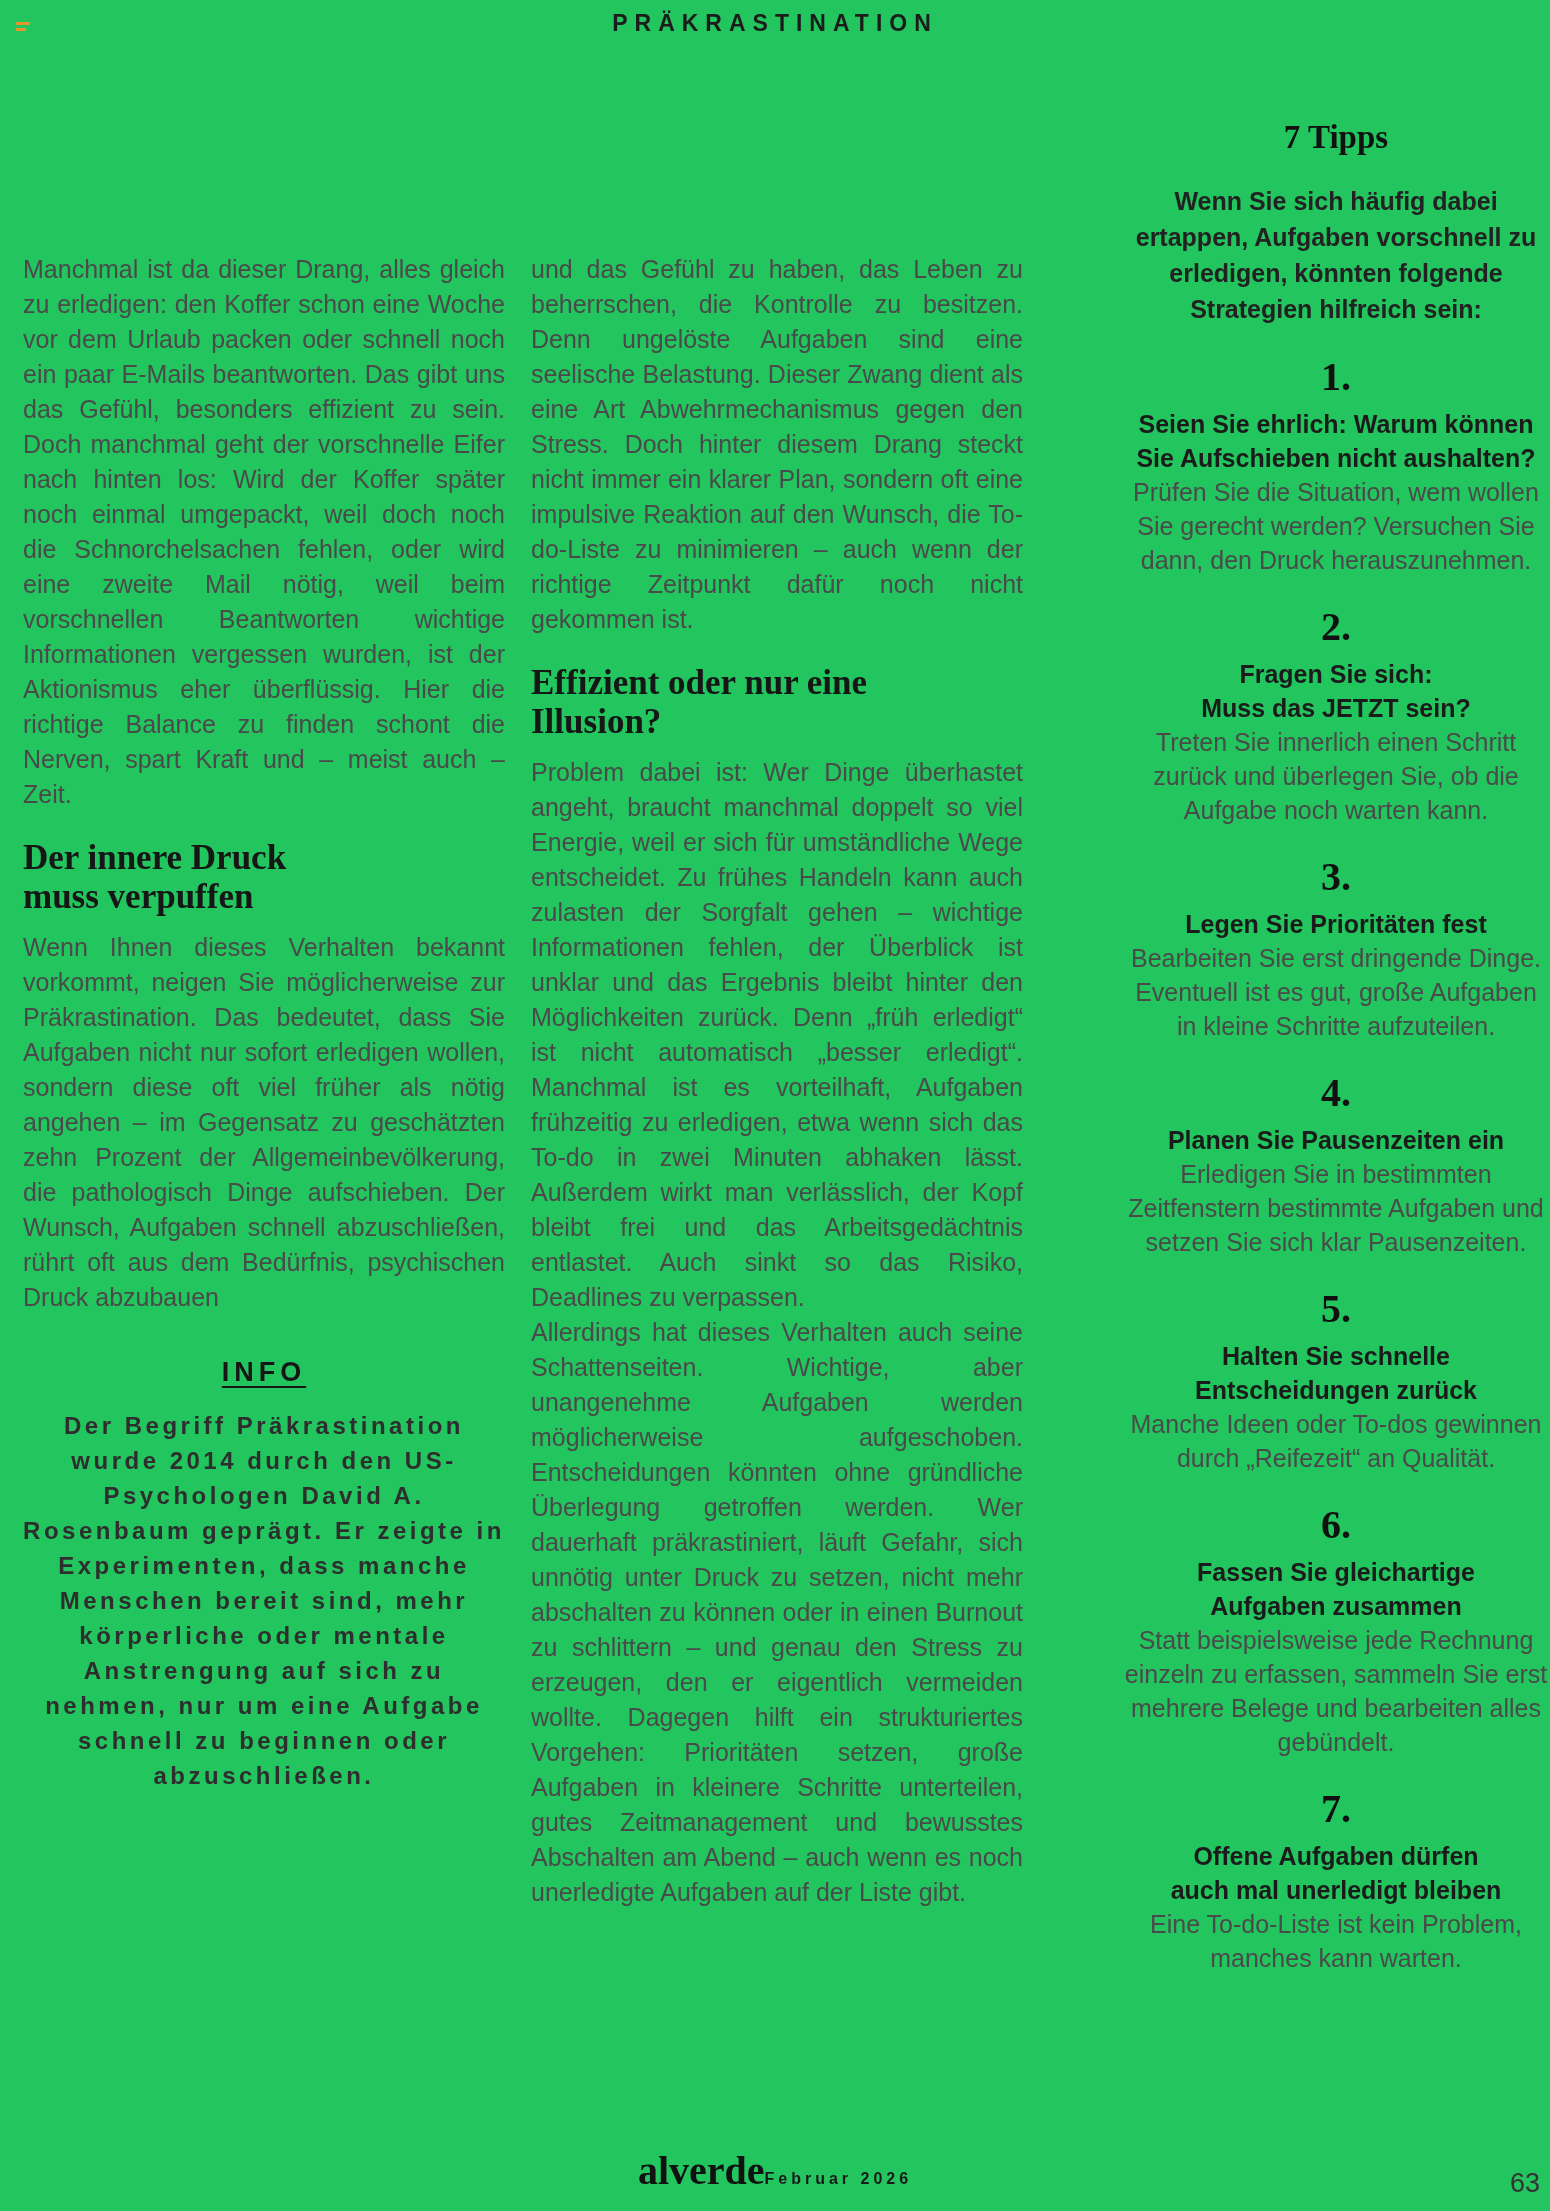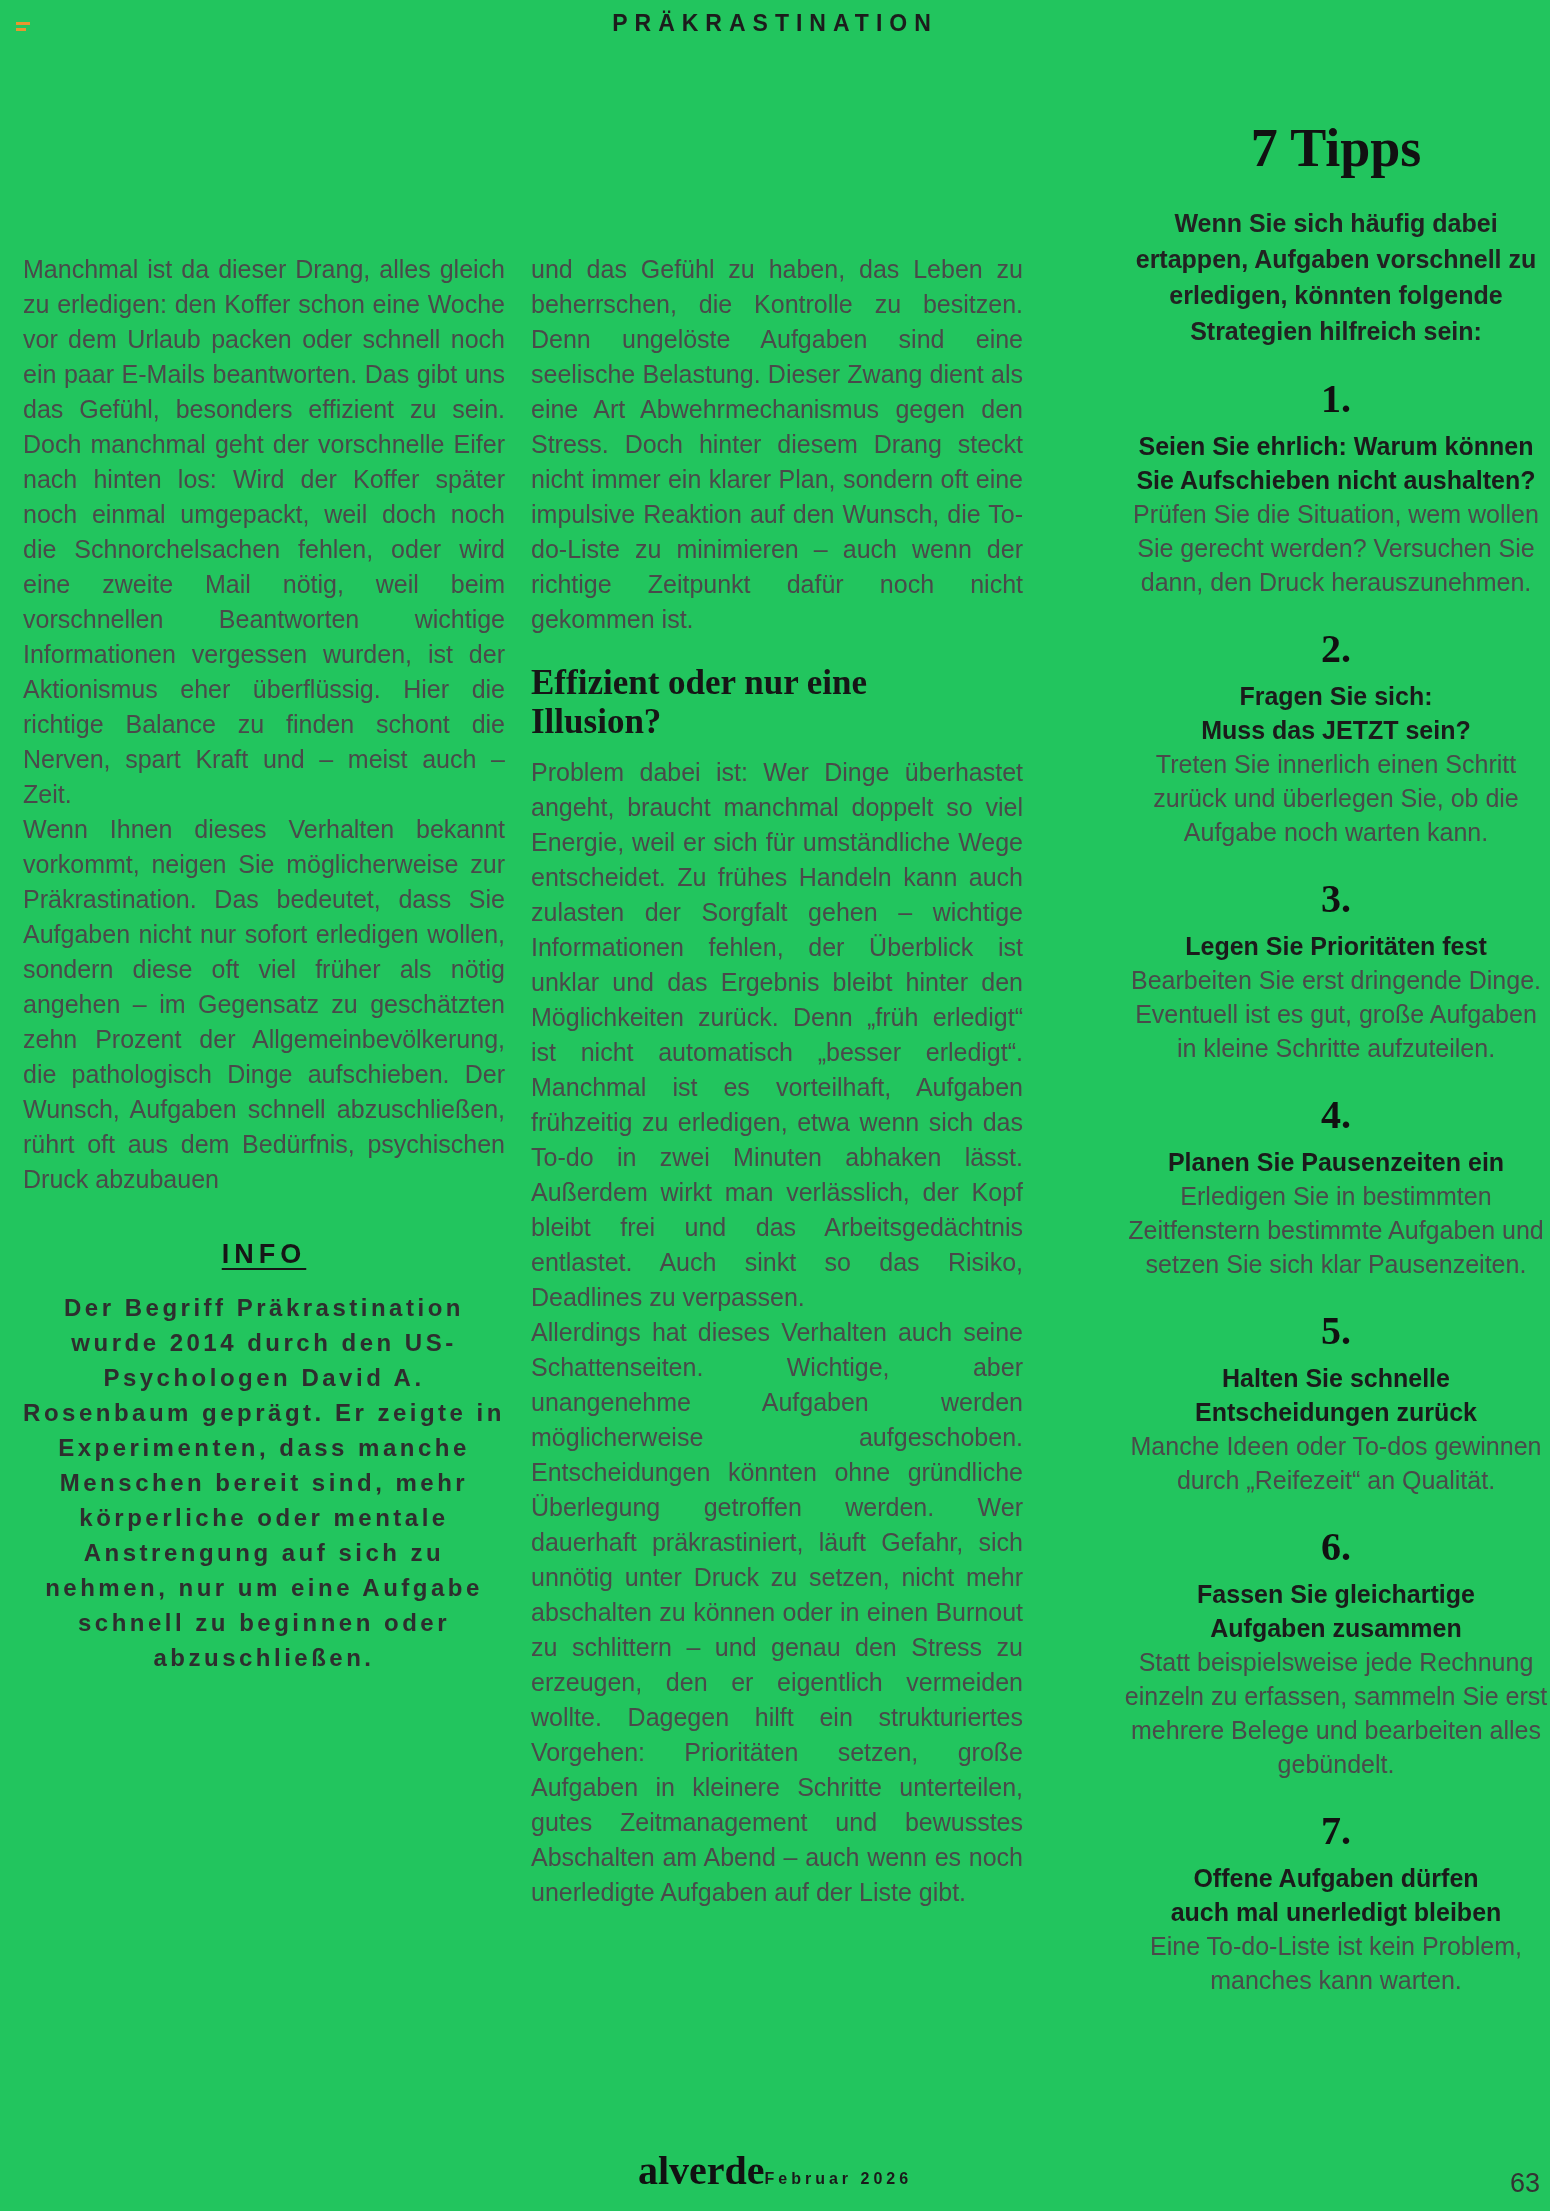--- a/index.html
+++ b/index.html
@@ -65,21 +65,21 @@
   .info-text {
     font-size:24px; line-height:35px;
     font-weight:700;
     letter-spacing:3.5px;
     color:#2e2e2e;
   }
 
   
   .tips-title {
     font-family:"Liberation Serif", serif;
-    font-size:54px; line-height:1.05;
+    font-size:33px; line-height:1.05;
     font-weight:700; color:#111111;
   }
   .tips-subtitle {
     font-family:"Liberation Serif", serif;
     font-size:30px; line-height:1.2;
     font-weight:700; color:#111111;
     margin-top:2px;
   }
   .tips-intro {
     margin-top:28px;
@@ -126,20 +126,22 @@
 <div class="page">
 
   <span class="corner-icon">
       <i></i>
       <i></i>
     </span>
   <div class="masthead">PRÄKRASTINATION</div>
 
   <div class="col col1">
     <p class="body">Manchmal ist da dieser Drang, alles gleich zu erledigen: den Koffer schon eine Woche vor dem Urlaub packen oder schnell noch ein paar E-Mails beantworten. Das gibt uns das Gefühl, besonders effizient zu sein. Doch manchmal geht der vorschnelle Eifer nach hinten los: Wird der Koffer später noch einmal umgepackt, weil doch noch die Schnorchelsachen fehlen, oder wird eine zweite Mail nötig, weil beim vorschnellen Beantworten wichtige Informationen vergessen wurden, ist der Aktionismus eher überflüssig. Hier die richtige Balance zu finden schont die Nerven, spart Kraft und – meist auch – Zeit.</p>
+    <h2 class="serif-heading">Der innere Druck
+muss verpuffen</h2>
     <p class="body">Wenn Ihnen dieses Verhalten bekannt vorkommt, neigen Sie möglicherweise zur Präkrastination. Das bedeutet, dass Sie Aufgaben nicht nur sofort erledigen wollen, sondern diese oft viel früher als nötig angehen – im Gegensatz zu geschätzten zehn Prozent der Allgemeinbevölkerung, die pathologisch Dinge aufschieben. Der Wunsch, Aufgaben schnell abzuschließen, rührt oft aus dem Bedürfnis, psychischen Druck abzubauen</p>
     <div class="info-box">
       <div class="info-label">INFO</div>
       <div class="info-text">Der Begriff Präkrastination wurde 2014 durch den US-Psychologen David A. Rosenbaum geprägt. Er zeigte in Experimenten, dass manche Menschen bereit sind, mehr körperliche oder mentale Anstrengung auf sich zu nehmen, nur um eine Aufgabe schnell zu beginnen oder abzuschließen.</div>
     </div>
   </div>
 
   <div class="col col2">
     <p class="body">und das Gefühl zu haben, das Leben zu beherrschen, die Kontrolle zu besitzen. Denn ungelöste Aufgaben sind eine seelische Belastung. Dieser Zwang dient als eine Art Abwehrmechanismus gegen den Stress. Doch hinter diesem Drang steckt nicht immer ein klarer Plan, sondern oft eine impulsive Reaktion auf den Wunsch, die To-do-Liste zu minimieren – auch wenn der richtige Zeitpunkt dafür noch nicht gekommen ist.</p>
     <h2 class="serif-heading">Effizient oder nur eine

